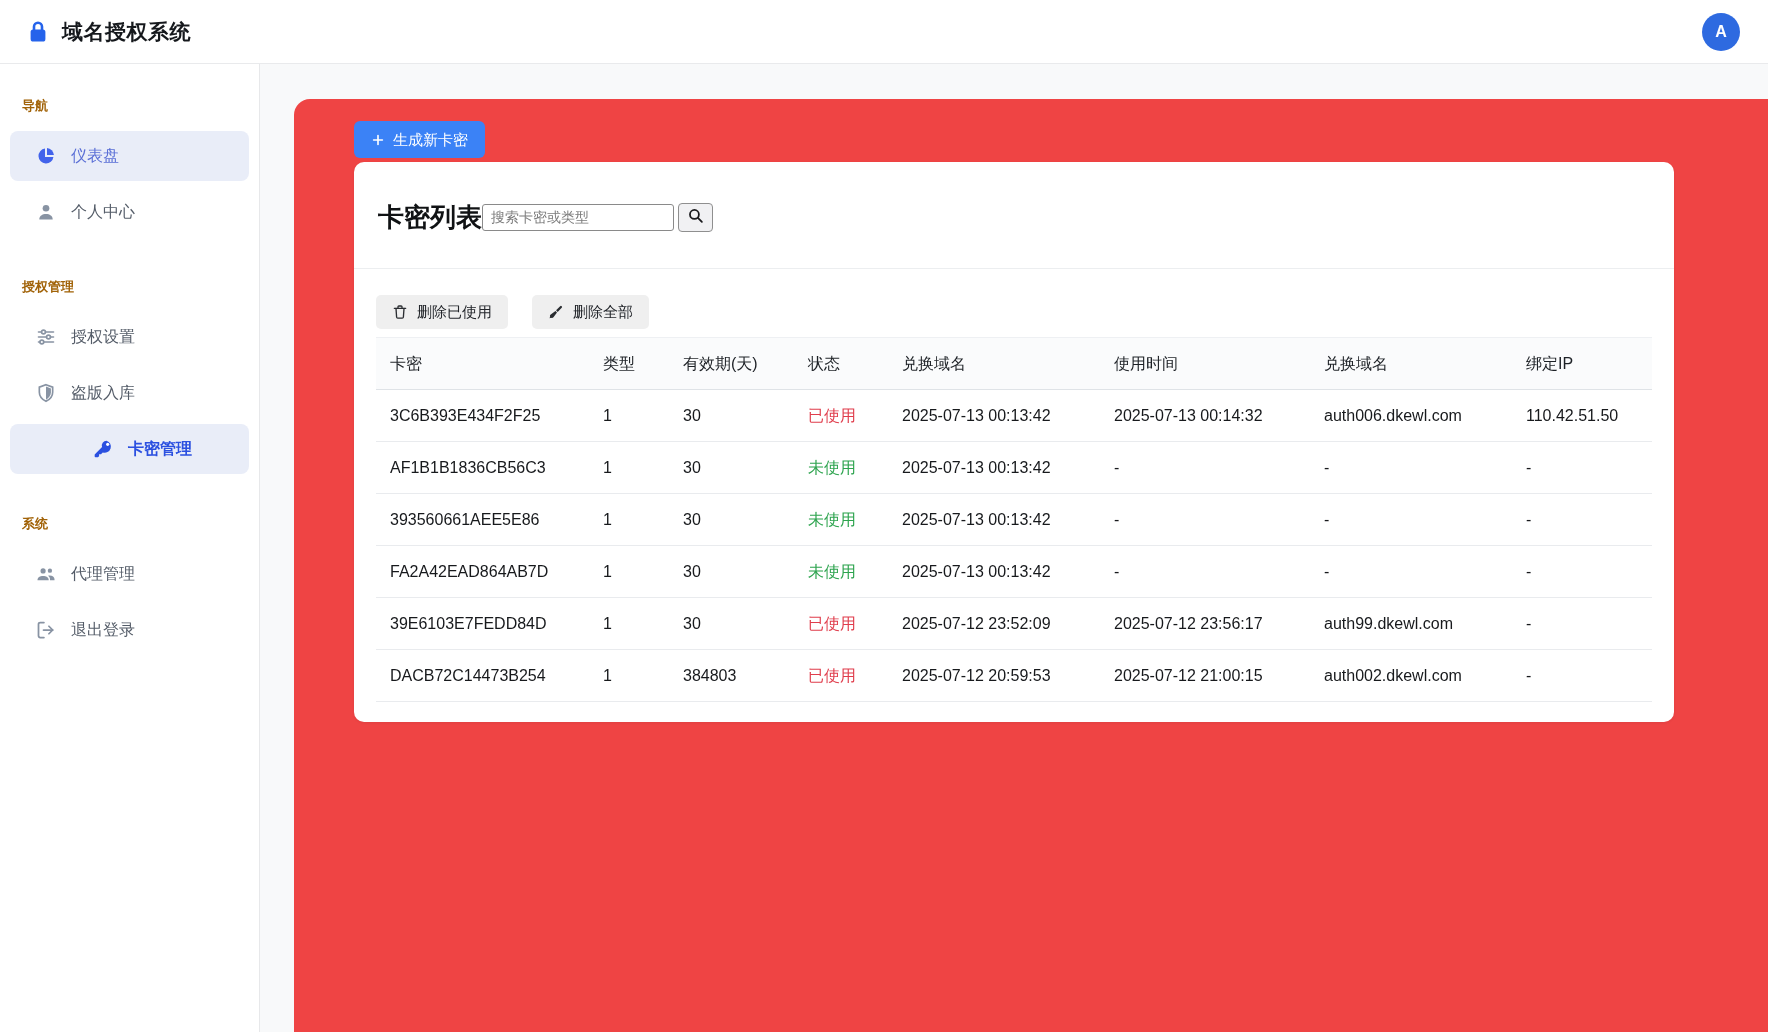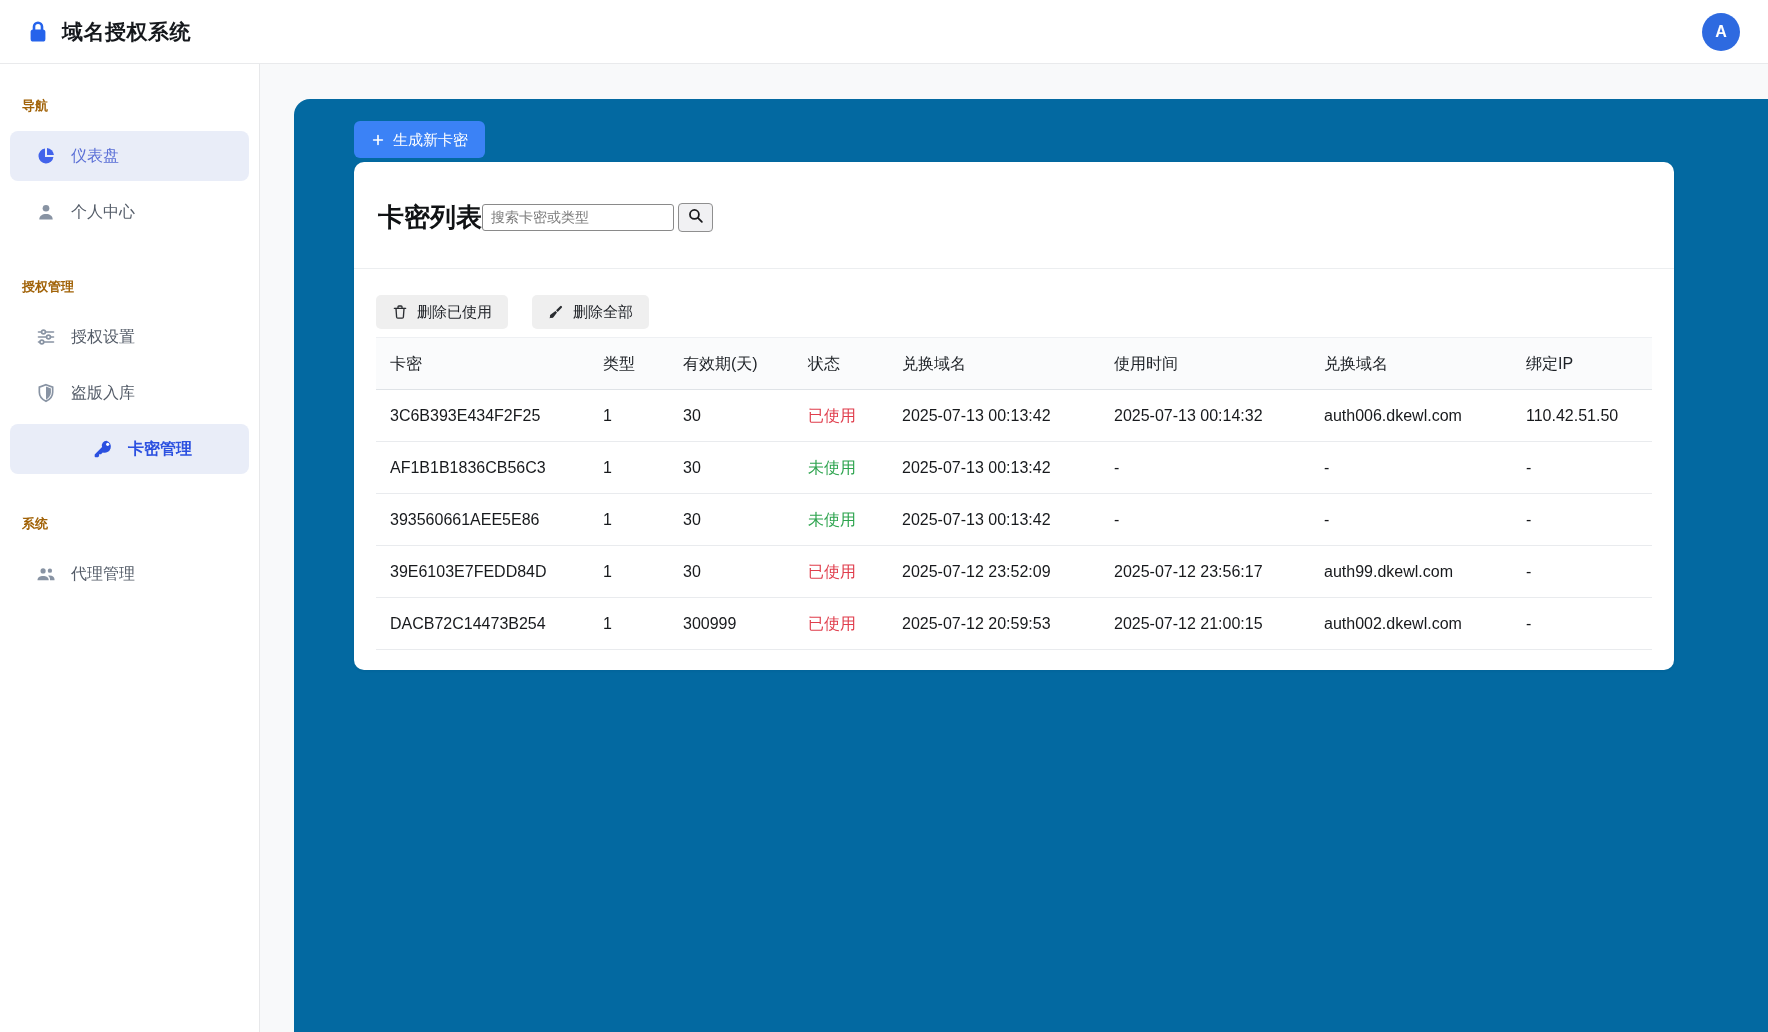--- a/index.html
+++ b/index.html
@@ -42,21 +42,21 @@
   .nav-item.highlight { background:#e9edf8; color:#5a6fd6; }
   .nav-item.highlight .nav-icon { color:#4263eb; }
   .nav-item.active { background:#e9edf8; color:#2b50e0; font-weight:bold;justify-content:center; }
   .nav-item.active .nav-icon { color:#2b50e0; }
   
   .main {
     position:fixed; top:64px; left:260px; right:0; bottom:0; background:#f8f9fa;
   }
   .panel {
     position:absolute; top:35px; left:34px; right:0; bottom:0;
-    background:#0369a1; border-top-left-radius:16px; padding:22px 4px 0 60px;
+    background:#ef4444; border-top-left-radius:16px; padding:22px 4px 0 60px;
   }
   .gen-btn {
     display:inline-flex; align-items:center; gap:8px; background:#3b82f6; color:#fff;
     border:none; border-radius:6px; font-size:15px; padding:9px 17px; cursor:pointer;
     font-family:inherit; line-height:19px;
   }
   .gen-btn .btn-icon { width:14px; height:14px; display:inline-flex; }
   .gen-btn .btn-icon svg { width:100%; height:100%; }
   
   .card {
@@ -164,20 +164,28 @@
     </div>
     <div class="section-label">系统</div>
     <div class="nav-item">
       <span class="nav-icon"><svg viewBox="0 0 24 24" fill="currentColor">
           <circle cx="8.5" cy="8.3" r="3.1"></circle>
           <path d="M1.8 19c0-2.9 3-4.7 6.7-4.7S15.2 16.1 15.2 19v.5H1.8z"></path>
           <circle cx="16.7" cy="8" r="2.6"></circle>
           <path d="M16.4 13.7c3.2 0 5.8 1.7 5.8 4.4v1.4h-5.4v-1.2c0-1.8-.9-3.3-2.3-4.3.6-.2 1.2-.3 1.9-.3z"></path>
         </svg></span>
       <span>代理管理</span>
+    </div>
+    <div class="nav-item">
+      <span class="nav-icon"><svg viewBox="0 0 24 24" fill="none" stroke="currentColor" stroke-width="2.1" stroke-linecap="round" stroke-linejoin="round">
+          <path d="M9.5 21H5a2 2 0 0 1-2-2V5a2 2 0 0 1 2-2h4.5"></path>
+          <polyline points="15.5 16.5 20 12 15.5 7.5"></polyline>
+          <line x1="20" y1="12" x2="9" y2="12"></line>
+        </svg></span>
+      <span>退出登录</span>
     </div>
   </nav>
 
 <div class="main">
   <div class="panel">
 
     <button class="gen-btn">
       <span class="btn-icon">
           <svg viewBox="0 0 24 24" fill="none" stroke="#fff" stroke-width="2.8" stroke-linecap="round">
             <line x1="12" y1="4.5" x2="12" y2="19.5"></line>
@@ -272,33 +280,43 @@
                 <td>393560661AEE5E86</td>
                 <td>1</td>
                 <td>30</td>
                 <td class="status-unused">未使用</td>
                 <td>2025-07-13 00:13:42</td>
                 <td>-</td>
                 <td>-</td>
                 <td>-</td>
               </tr>
               <tr>
+                <td>FA2A42EAD864AB7D</td>
+                <td>1</td>
+                <td>30</td>
+                <td class="status-unused">未使用</td>
+                <td>2025-07-13 00:13:42</td>
+                <td>-</td>
+                <td>-</td>
+                <td>-</td>
+              </tr>
+              <tr>
                 <td>39E6103E7FEDD84D</td>
                 <td>1</td>
                 <td>30</td>
                 <td class="status-used">已使用</td>
                 <td>2025-07-12 23:52:09</td>
                 <td>2025-07-12 23:56:17</td>
                 <td>auth99.dkewl.com</td>
                 <td>-</td>
               </tr>
               <tr>
                 <td>DACB72C14473B254</td>
                 <td>1</td>
-                <td>300999</td>
+                <td>384803</td>
                 <td class="status-used">已使用</td>
                 <td>2025-07-12 20:59:53</td>
                 <td>2025-07-12 21:00:15</td>
                 <td>auth002.dkewl.com</td>
                 <td>-</td>
               </tr>
             </tbody>
         </table>
       </div>
     </section>

